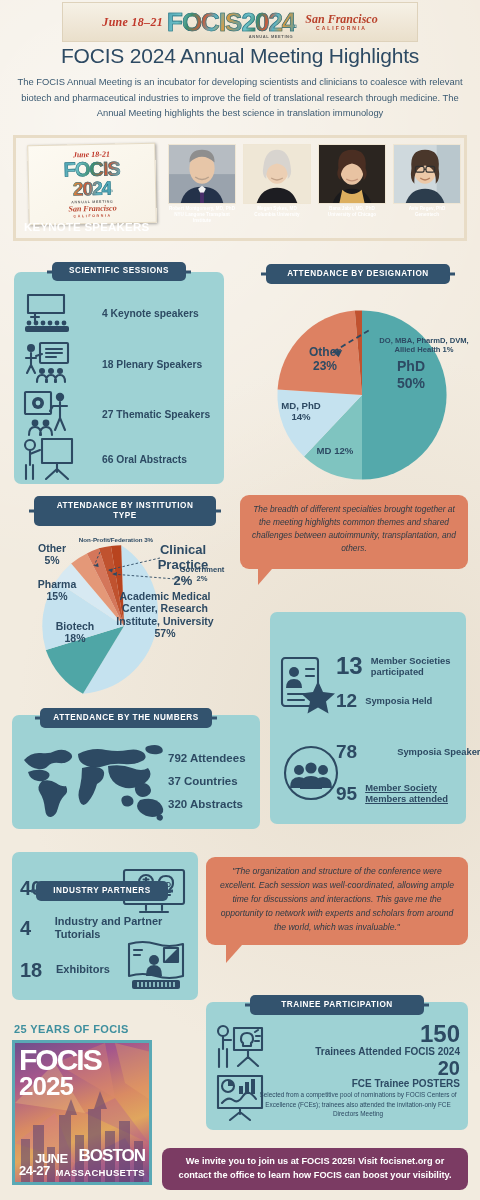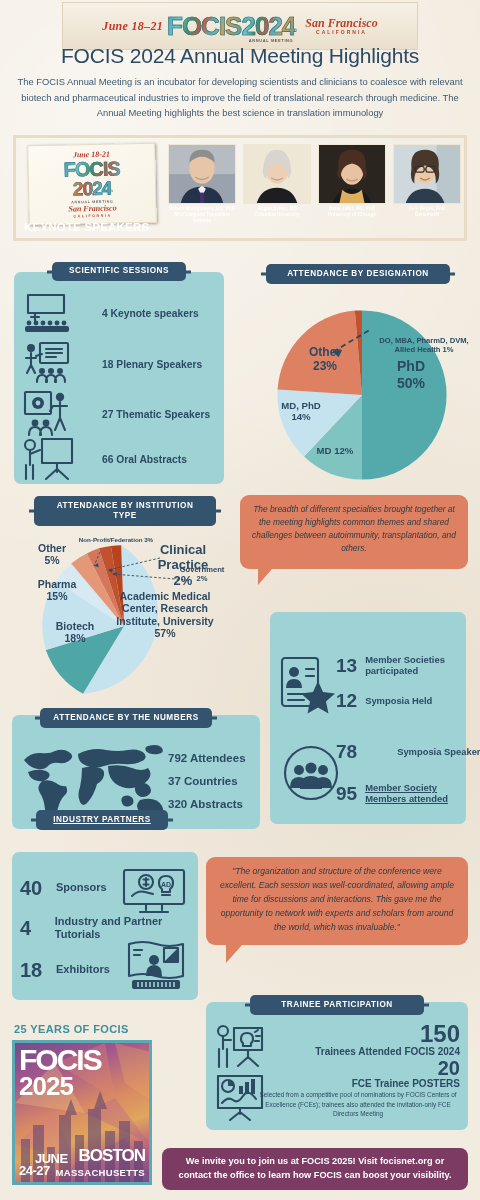--- a/index.html
+++ b/index.html
@@ -13,21 +13,21 @@
   }
   .page { width: 480px; height: 1200px; position: relative;
     background:
       radial-gradient(circle at 20% 10%, rgba(255,255,255,.55), rgba(0,0,0,0) 40%),
       radial-gradient(circle at 80% 60%, rgba(214,200,178,.35), rgba(0,0,0,0) 45%),
       #f2ebdf;
   }
 
   
   .logo-banner {
-    position:absolute; left:62px; top:2px; width:356px; height:48px;
+    position:absolute; left:62px; top:2px; width:356px; height:40px;
     background: linear-gradient(180deg,#f6f1e6,#eadfcb);
     border:1px solid #ded2bb; display:flex; align-items:center; justify-content:center;
   }
   .logo-row { display:flex; align-items:center; gap:4px; }
   .logo-june { font-family:"Liberation Serif", serif; font-style:italic; font-weight:bold;
     color:#c0392b; font-size:12px; letter-spacing:.3px; }
   .logo-focis { position:relative; display:flex; align-items:center; }
   .logo-focis-txt {
     font-family:"Liberation Sans", sans-serif; font-weight:bold; font-size:26px;
     letter-spacing:-1px; line-height:1;
@@ -413,21 +413,21 @@
   <div class="panel" style="left:270px; top:612px; width:196px; height:212px;"></div>
 
   <svg width="60" height="62" viewBox="0 0 60 62" style="position:absolute;left:278px;top:655px;">
     <rect class="ico" x="4" y="3" width="36" height="48" rx="3"></rect>
     <circle class="ico-f" cx="16" cy="17" r="5"></circle>
     <path class="ico-f" d="M8 33 q0 -9 8 -9 q8 0 8 9 z"></path>
     <path class="ico" d="M28 14 h8 M28 21 h8 M10 39 h22 M10 45 h16"></path>
     <path class="ico-f" d="M40 26 l5 11 l12 1.5 l-9 8 l2.5 12 l-10.5 -6 l-10.5 6 l2.5 -12 l-9 -8 l12 -1.5 z"></path>
   </svg>
   <div class="numrow" style="left:336px; top:654px;">
-    <span class="bignum" style="font-size:19px;">13</span>
+    <span class="bignum" style="font-size:24px;">13</span>
     <span class="numlbl" style="margin-left:8px; width:108px;">Member Societies participated</span>
   </div>
   <div class="numrow" style="left:336px; top:691px;">
     <span class="bignum" style="font-size:19px;">12</span>
     <span class="numlbl" style="margin-left:8px; width:108px;">Symposia Held</span>
   </div>
 
   <svg width="58" height="58" viewBox="0 0 58 58" style="position:absolute;left:282px;top:744px;">
     <circle class="ico" cx="29" cy="29" r="26"></circle>
     <g class="ico-f">
@@ -465,21 +465,21 @@
       <path d="M142 76 q5 0 5 4 q-1 4 -5 2 q-3 -2 0 -6z"></path>
       <path d="M132 8 q10 -3 14 2 q3 5 -4 6 q-8 1 -12 -3 q-2 -4 2 -5z"></path>
     </g>
   </svg>
 
   <div class="numlbl" style="position:absolute; left:168px; top:752px; font-size:11.5px;">792 Attendees</div>
   <div class="numlbl" style="position:absolute; left:168px; top:775px; font-size:11.5px;">37 Countries</div>
   <div class="numlbl" style="position:absolute; left:168px; top:798px; font-size:11.5px;">320 Abstracts</div>
 
   <div class="panel" style="left:12px; top:852px; width:186px; height:148px;"></div>
-  <div class="badge" style="left:36px; top:810px; width:132px; height:20px;text-decoration:underline;">INDUSTRY PARTNERS</div>
+  <div class="badge" style="left:36px; top:881px; width:132px; height:20px;">INDUSTRY PARTNERS</div>
 
   <div class="numrow" style="left:20px; top:878px; width:120px;">
     <span class="bignum" style="font-size:20px; width:30px;">40</span>
     <span class="numlbl" style="font-size:11px; margin-left:6px;">Sponsors</span>
   </div>
   <svg width="64" height="50" viewBox="0 0 64 50" style="position:absolute;left:122px;top:868px;">
     <rect class="ico" x="2" y="2" width="60" height="34" rx="2"></rect>
     <path class="ico" d="M24 36 v6 M40 36 v6 M18 44 h28"></path>
     <circle class="ico" cx="24" cy="14" r="7"></circle>
     <path class="ico" d="M24 10 v8 M21.5 11.5 h5 M21.5 16.5 h5"></path>

